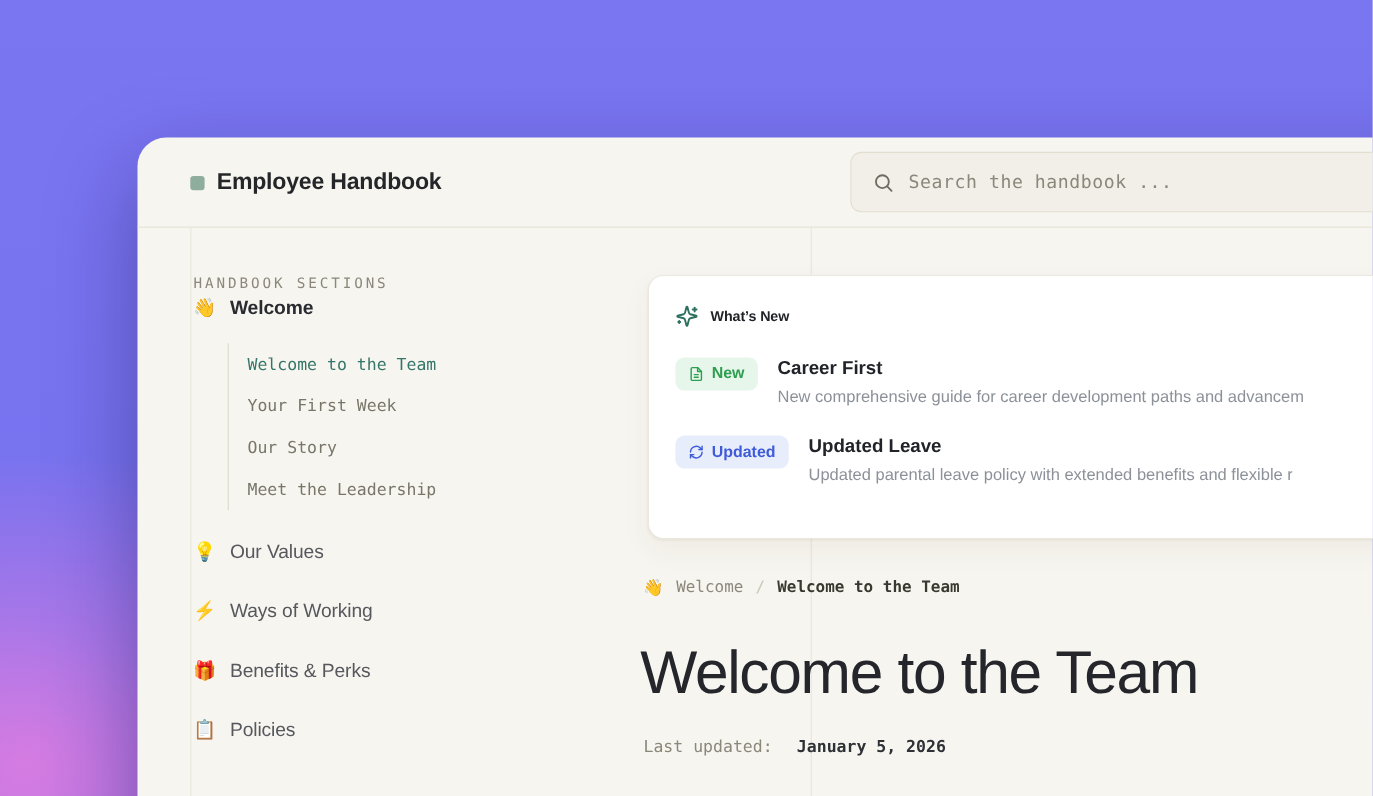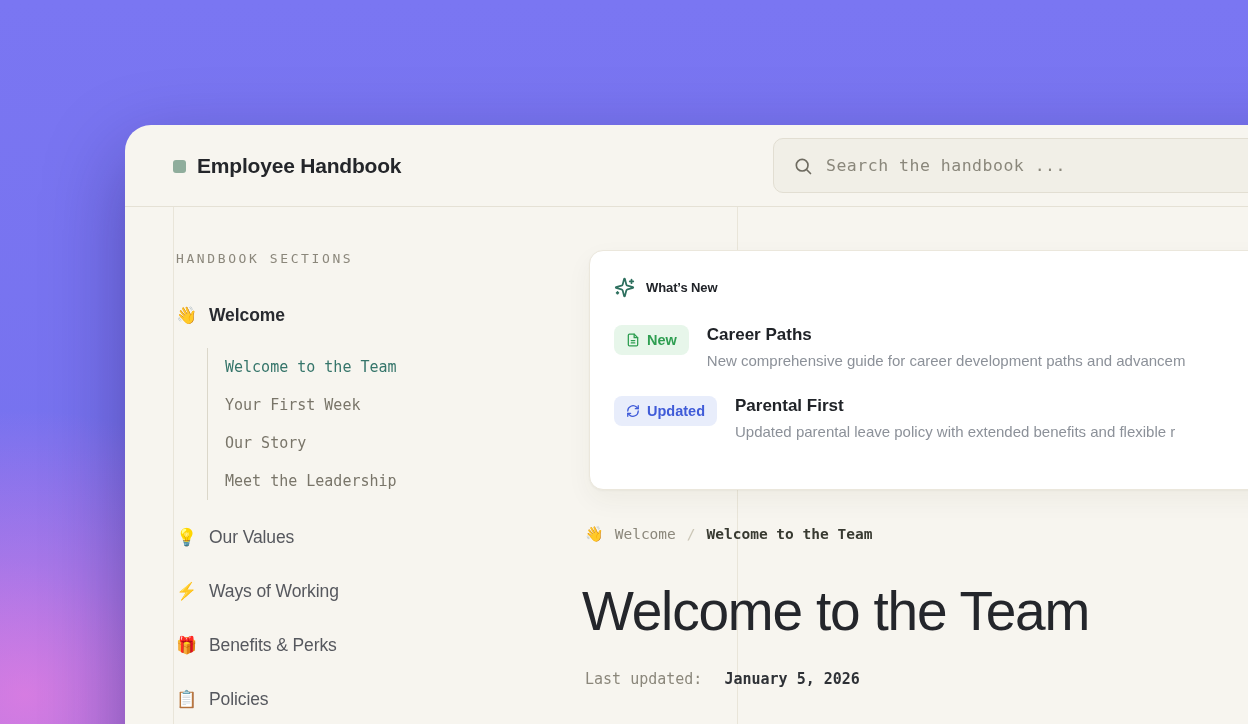--- a/index.html
+++ b/index.html
@@ -37,21 +37,21 @@
   }
   .searchbox input::placeholder { color:#8A877B; letter-spacing:.5px; }
   
   .vline { position:absolute; top:82px; bottom:0; width:1px; background:#E9E5D9; z-index:1; }
   .vline-sidebar { left:48px; }
   .vline-content { left:612px; }
   
   .sidebar { position:absolute; left:48px; top:82px; width:420px; z-index:2; padding:44px 0 0 3px; }
   .side-label {
     font-family:"DejaVu Sans Mono", monospace; font-size:13px; letter-spacing:2.6px;
-    color:#8B877B; margin-bottom:36px;
+    color:#8B877B; 
   }
   .nav-item { display:flex; align-items:center; gap:13px; height:26px; margin-bottom:28px; cursor:pointer; }
   .nav-emoji { width:20px; font-size:17px; line-height:1; }
   .nav-label { font-size:17.5px; font-weight:500; color:#56585E; letter-spacing:-.1px; }
   .nav-item.active .nav-label { color:#292B30; font-weight:600; }
   .sub-list {
     margin:-8px 0 24px 31px; border-left:1px solid #DBD7CA; padding-left:17px;
   }
   .sub-item {
     font-family:"DejaVu Sans Mono", monospace; font-size:15px; color:#797569;
@@ -173,37 +173,37 @@
           <span class="badge badge-new">
             <svg width="14" height="14" viewBox="0 0 24 24" fill="none" stroke="#2E9E51" stroke-width="2.2" stroke-linecap="round" stroke-linejoin="round">
               <path d="M14 2H6a2 2 0 0 0-2 2v16a2 2 0 0 0 2 2h12a2 2 0 0 0 2-2V8z"></path>
               <path d="M14 2v6h6"></path>
               <line x1="9" y1="13" x2="15" y2="13"></line>
               <line x1="9" y1="17" x2="15" y2="17"></line>
             </svg>
             <span>New</span>
           </span>
           <div class="entry-text">
-            <div class="entry-title">Career Paths</div>
+            <div class="entry-title">Career First</div>
             <div class="entry-desc">New comprehensive guide for career development paths and advancem</div>
           </div>
         </div>
 
         <div class="entry">
           <span class="badge badge-updated">
             <svg width="14" height="14" viewBox="0 0 24 24" fill="none" stroke="#3F5BD8" stroke-width="2.2" stroke-linecap="round" stroke-linejoin="round">
               <path d="M3 12a9 9 0 0 1 15-6.7L21 8"></path>
               <path d="M21 3v5h-5"></path>
               <path d="M21 12a9 9 0 0 1-15 6.7L3 16"></path>
               <path d="M3 21v-5h5"></path>
             </svg>
             <span>Updated</span>
           </span>
           <div class="entry-text">
-            <div class="entry-title">Parental First</div>
+            <div class="entry-title">Updated Leave</div>
             <div class="entry-desc">Updated parental leave policy with extended benefits and flexible r</div>
           </div>
         </div>
       </section>
 
       <div class="breadcrumb">
         <span class="crumb-emoji">👋</span>
         <span class="crumb-section">Welcome</span>
         <span class="crumb-sep">/</span>
         <span class="crumb-page">Welcome to the Team</span>

